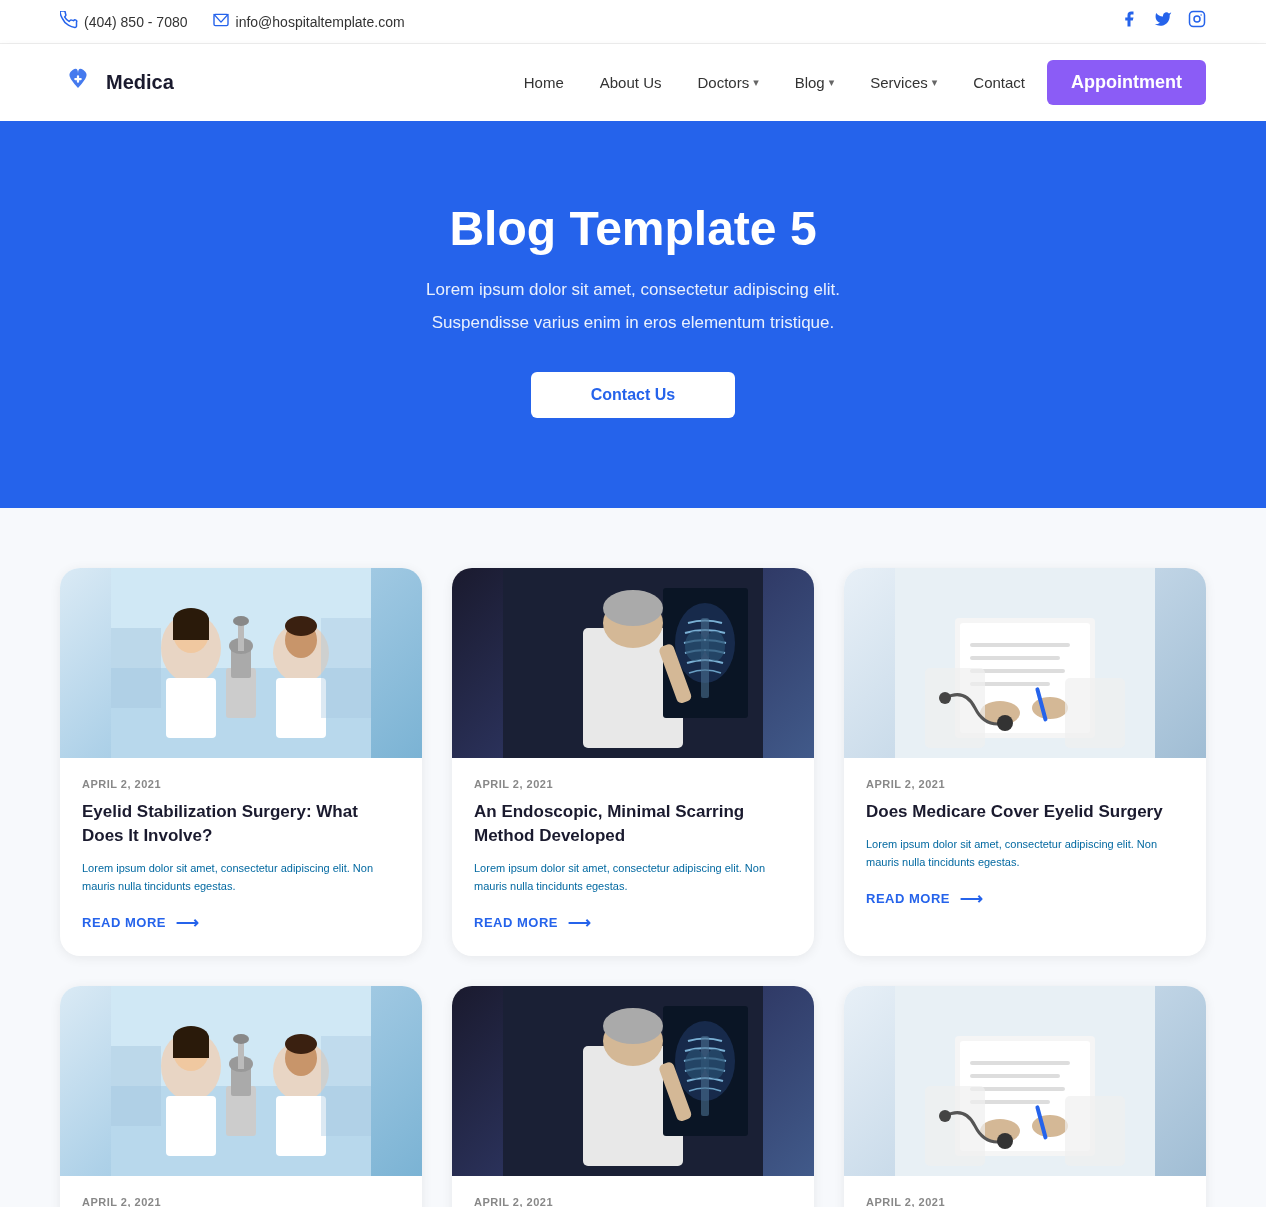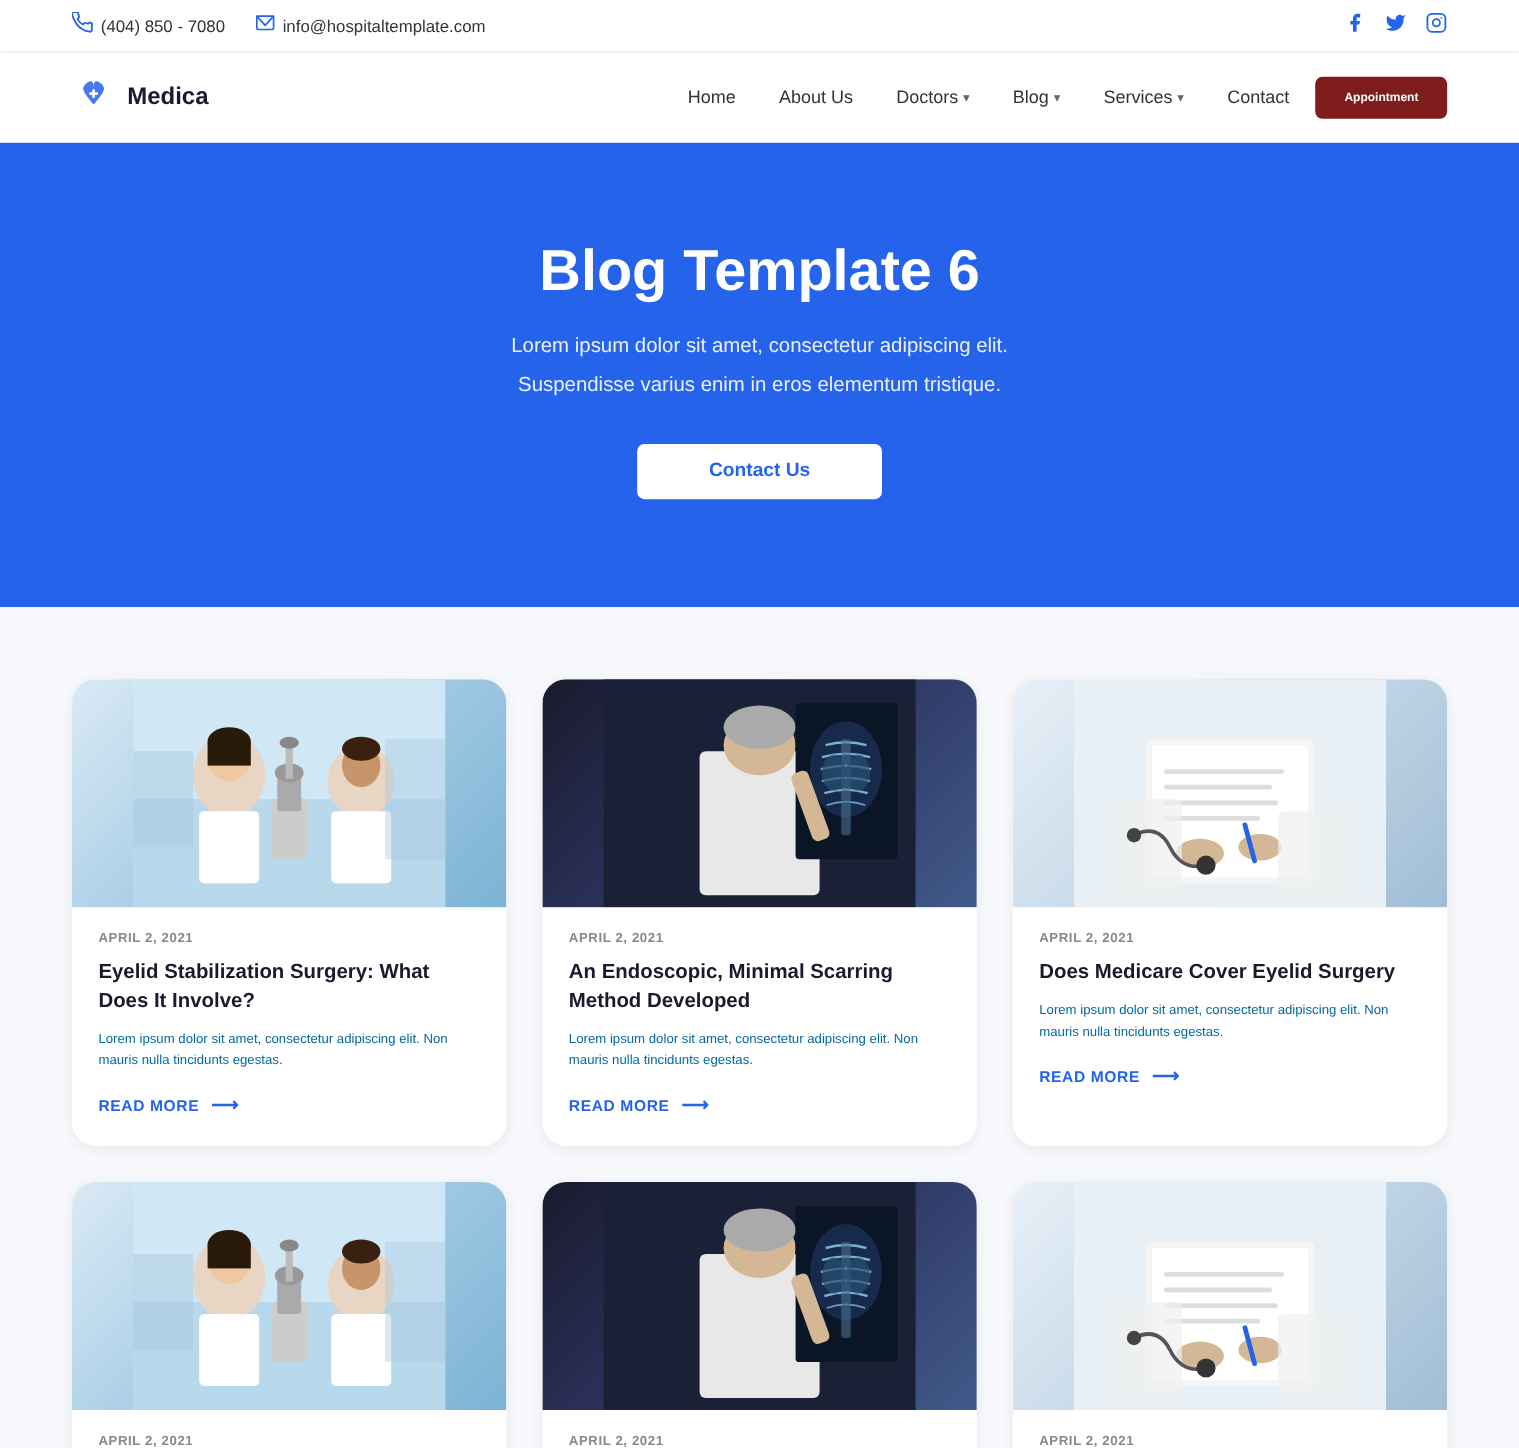--- a/index.html
+++ b/index.html
@@ -25,22 +25,22 @@
     .logo-icon { color: #2563eb; font-size: 28px; }
     .logo-text { font-size: 20px; font-weight: 700; color: #1a1a2e; }
     .nav { display: flex; align-items: center; gap: 8px; }
     .nav-item {
       padding: 8px 14px; font-size: 15px; color: #333; cursor: pointer;
       text-decoration: none; background: none; border: none; font-family: inherit;
       display: flex; align-items: center; gap: 4px; white-space: nowrap;
     }
     .nav-item .chevron { font-size: 11px; color: #666; }
     .btn-appointment {
-      background: #7f1d1d; color: #fff; border: none; border-radius: 6px;
-      padding: 12px 24px; font-size: 10px; font-weight: 600; cursor: pointer;
+      background: #8b5cf6; color: #fff; border: none; border-radius: 6px;
+      padding: 12px 24px; font-size: 18px; font-weight: 600; cursor: pointer;
       white-space: nowrap;
     }
 
     
     .hero {
       background: #2563eb; text-align: center;
       padding: 80px 60px 90px;
     }
     .hero h1 { font-size: 48px; font-weight: 800; color: #fff; margin-bottom: 20px; }
     .hero p { font-size: 17px; color: rgba(255,255,255,0.9); line-height: 1.6; margin-bottom: 6px; }
@@ -156,21 +156,21 @@
     <a class="nav-item" href="#">
       <span>Services</span>
       <span class="chevron">▾</span>
     </a>
     <a class="nav-item" href="#">Contact</a>
     <button class="btn-appointment">Appointment</button>
   </nav>
 </header>
 
 <section class="hero">
-  <h1>Blog Template 6</h1>
+  <h1>Blog Template 5</h1>
   <p>Lorem ipsum dolor sit amet, consectetur adipiscing elit.</p>
   <p>Suspendisse varius enim in eros elementum tristique.</p>
   <button class="btn-contact">Contact Us</button>
 </section>
 
 <section class="blog-section">
   <div class="blog-grid" id="blog-grid">
       <div class="blog-card">
     <div class="blog-card-img-placeholder lab">
       <svg class="scene-svg" viewBox="0 0 260 190" xmlns="http://www.w3.org/2000/svg">

